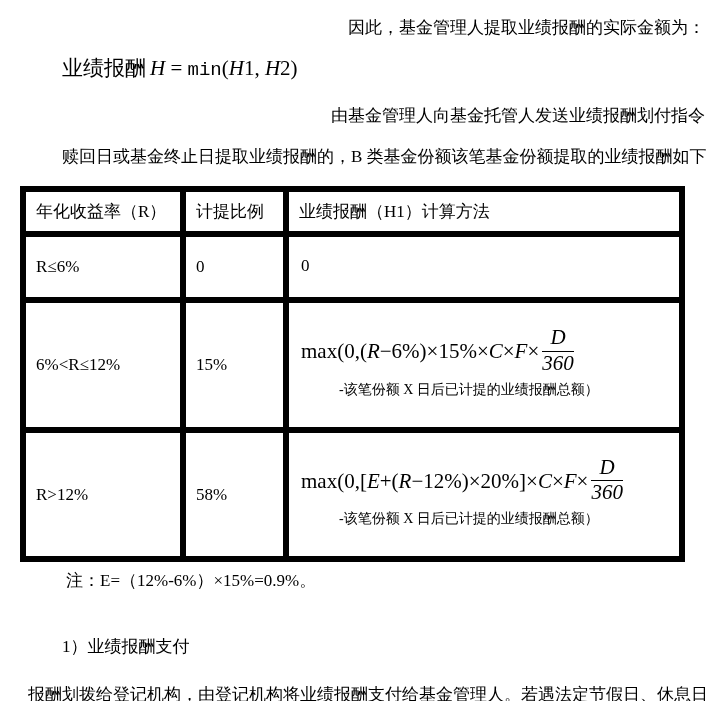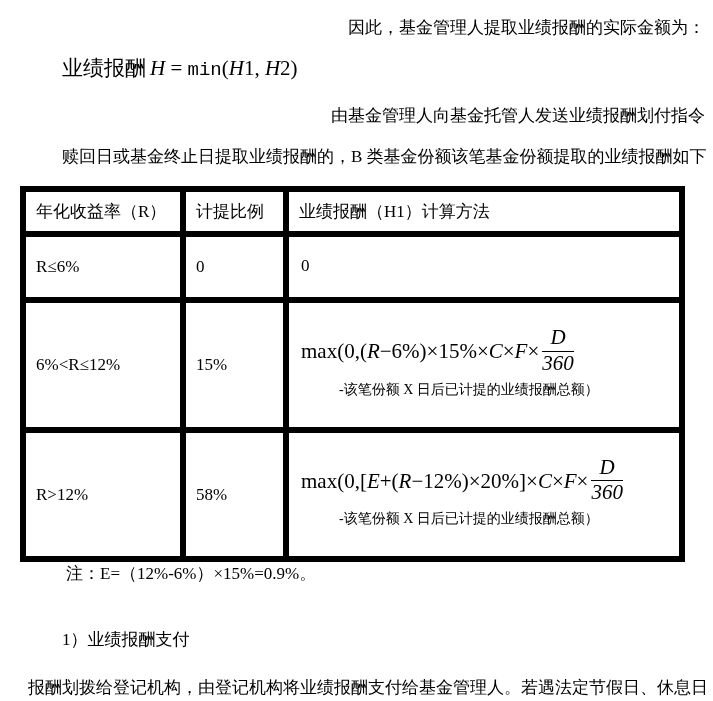--- a/index.html
+++ b/index.html
@@ -60,21 +60,21 @@
     margin-left: 3px;
     transform: translateY(-3px);
   }
   .frac .fnum { display: block; padding: 0 5px 1px 5px; border-bottom: 1.5px solid #000000; line-height: 1.1; }
   .frac .fden { display: block; line-height: 1.1; font-style: italic; }
   .formula-note {
     font-size: 14px;
     margin-left: 38px;
     white-space: nowrap;
   }
-  .note-line { margin-top: 0; line-height: 24px; text-indent: 38px; white-space: nowrap; }
+  .note-line { margin-top: 7px; line-height: 24px; text-indent: 38px; white-space: nowrap; }
   .heading-3 { margin-top: 42px; line-height: 24px; text-indent: 34px; white-space: nowrap; }
   .p-payment { margin-top: 17px; }
   .pay-line  { line-height: 37px; white-space: nowrap; }
   .pay-line.first { text-indent: 34px; }
 </style>
 </head>
 <body>
 
 <div class="doc">
 

